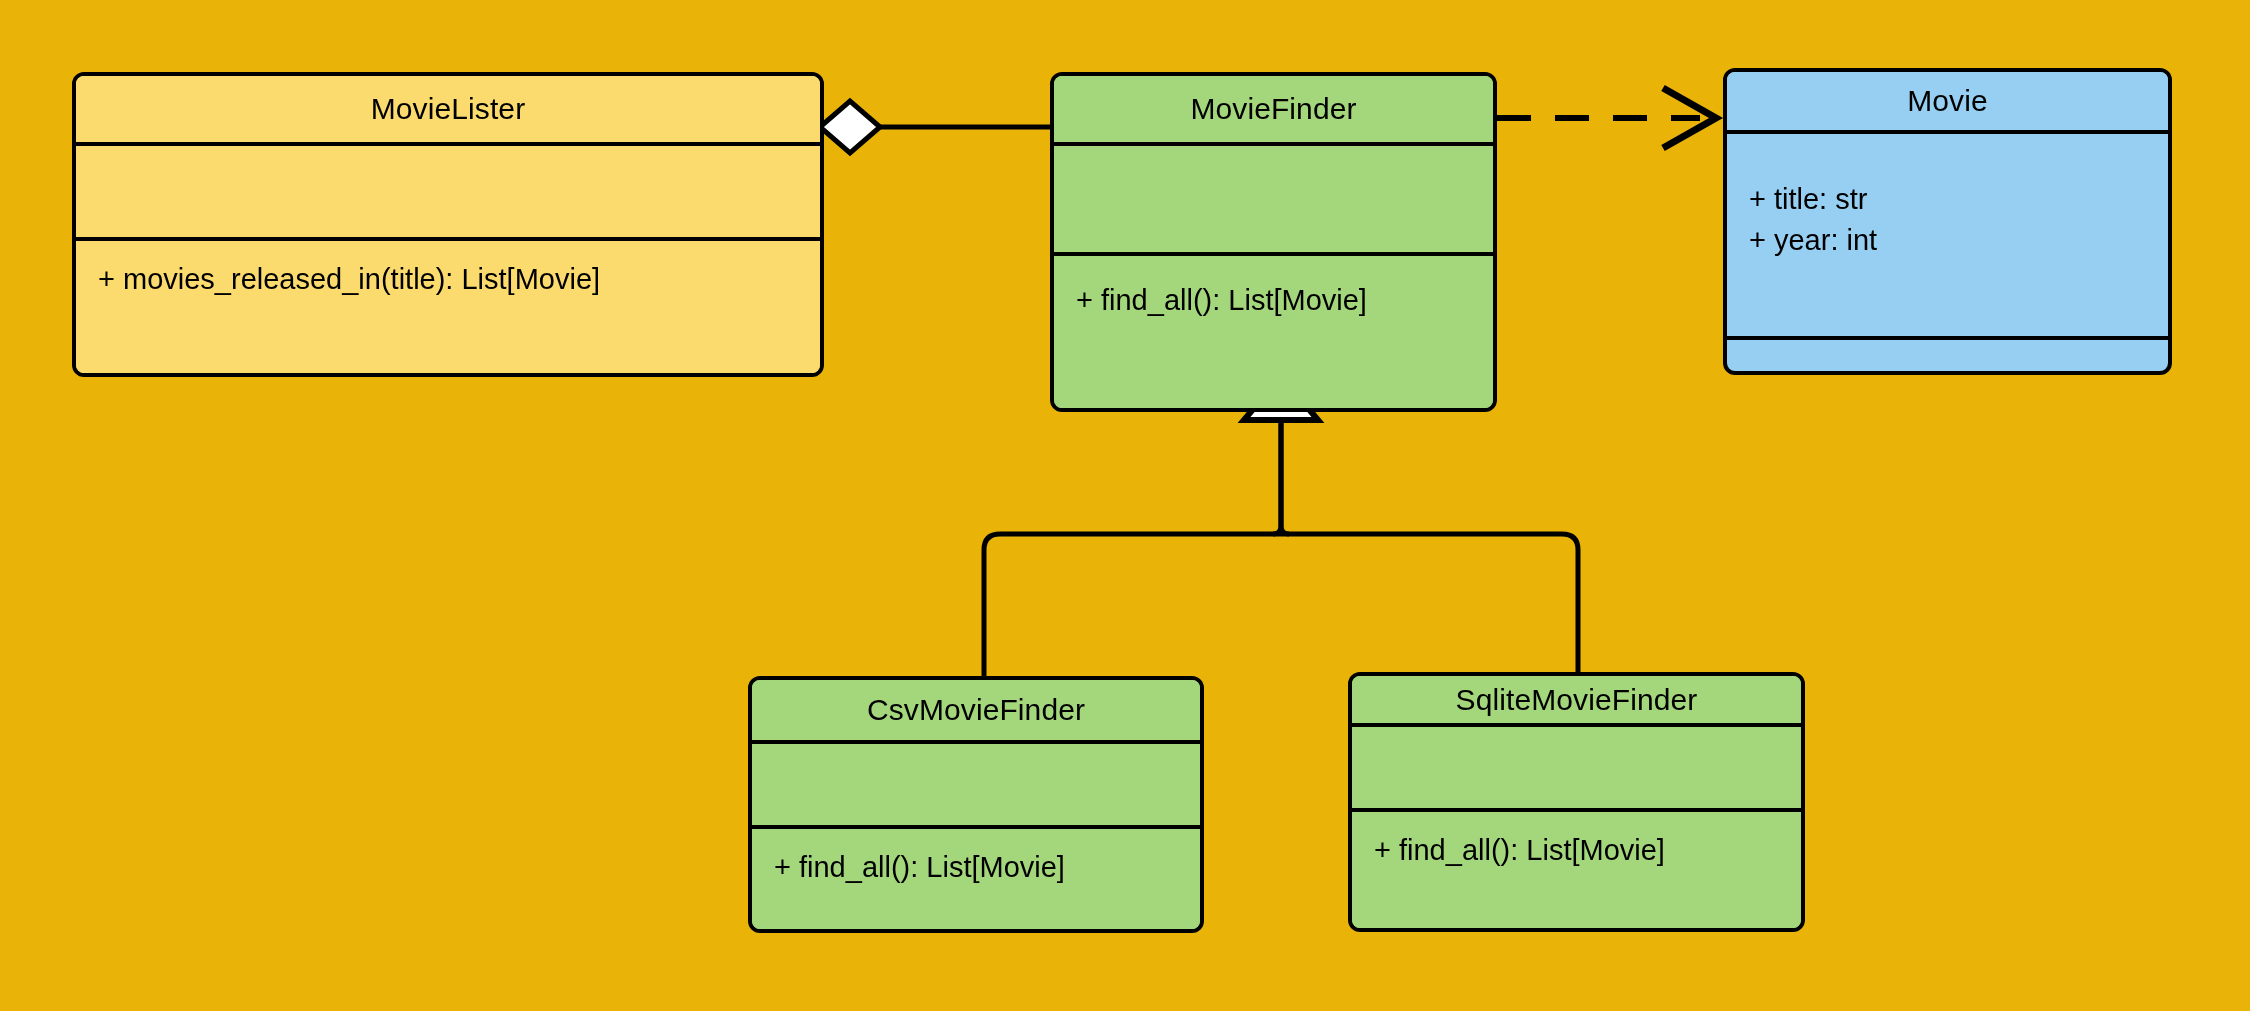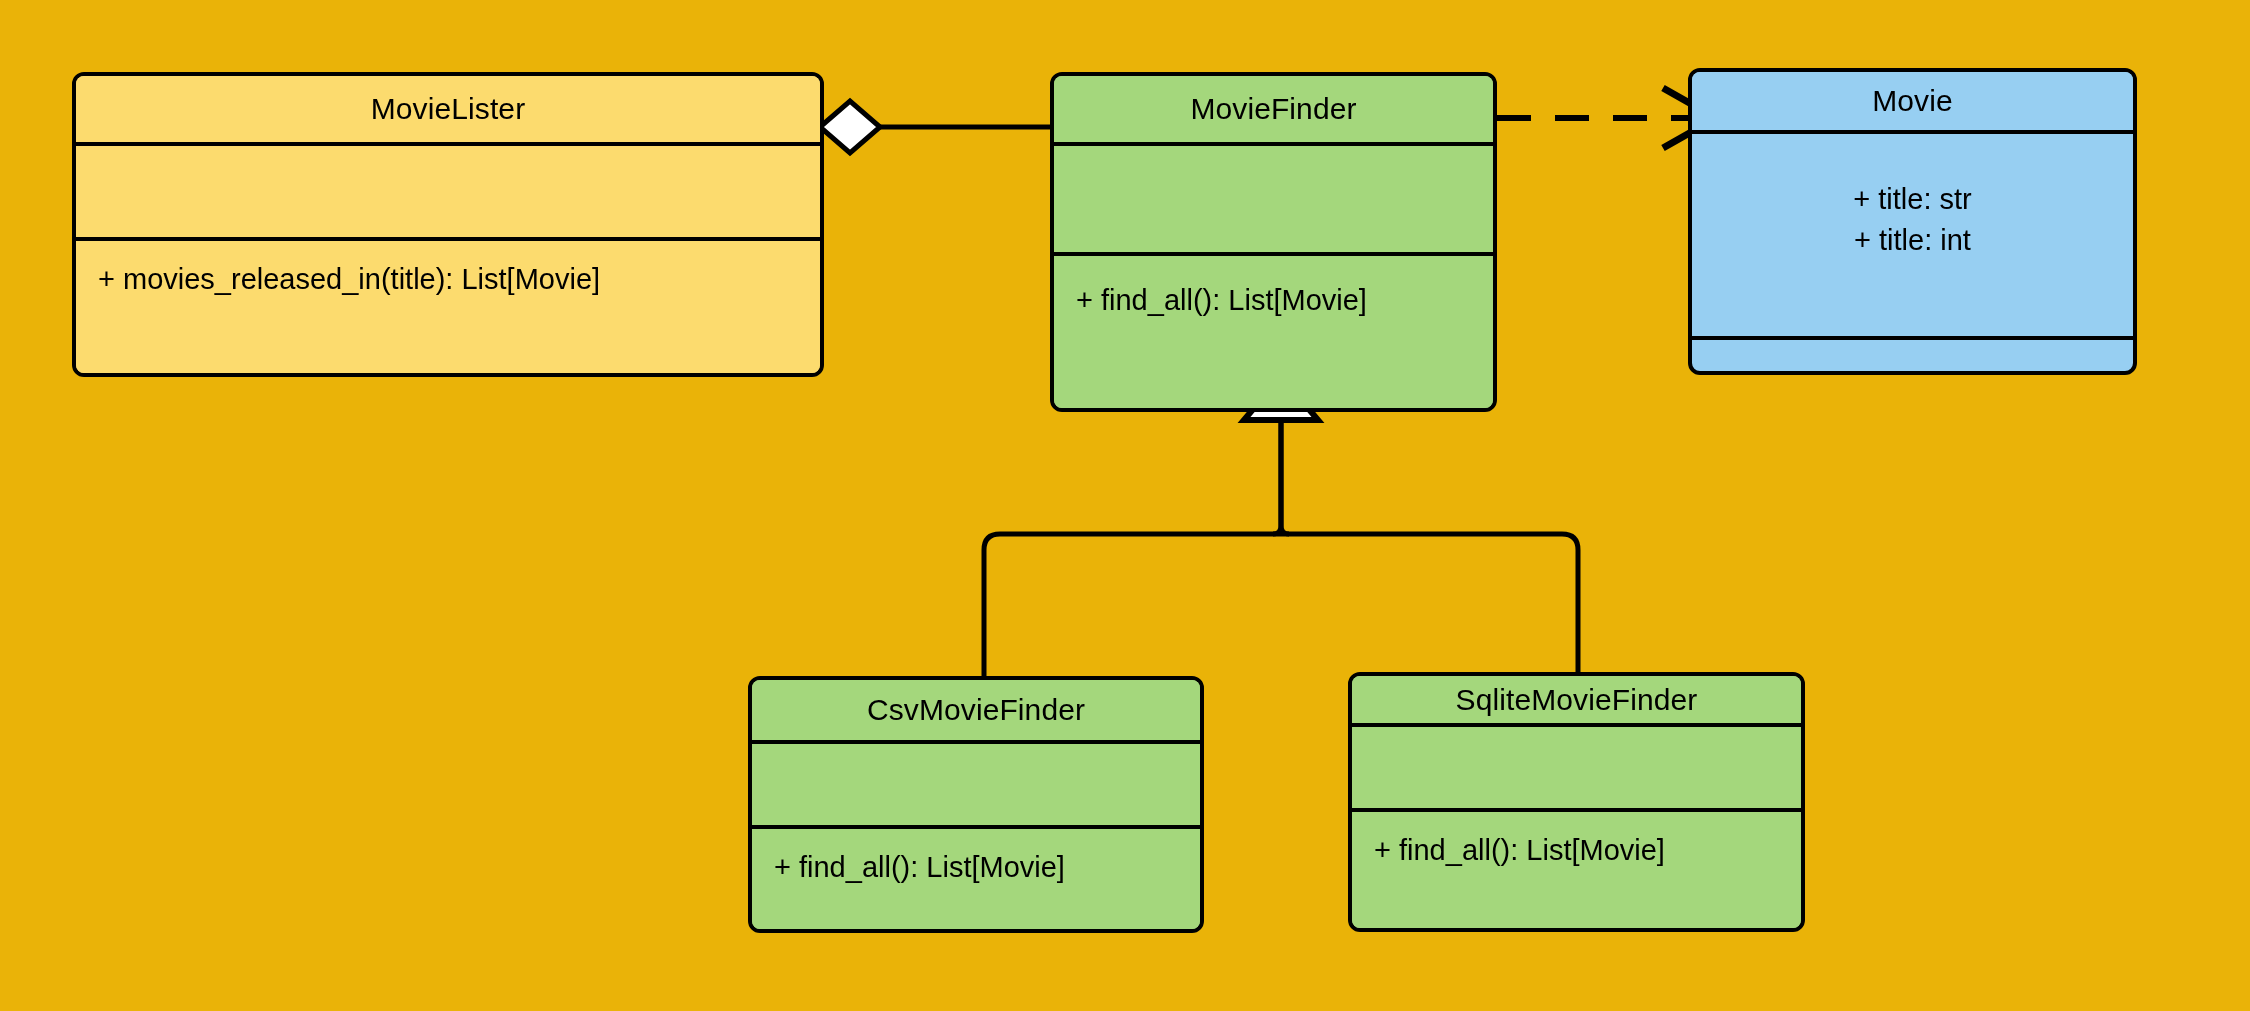--- a/index.html
+++ b/index.html
@@ -112,25 +112,25 @@
   </div>
 
   <div class="uml-class" style="left:1050px; top:72px; width:447px; height:340px; background:#A4D77C;">
     <div class="compartment cls-name" style="height:70px;">MovieFinder</div>
     <div class="compartment cls-attrs empty-compartment" style="height:110px;"></div>
     <div class="compartment cls-methods no-border-top" style="flex:1; padding-top:24px;">
       <div class="row-line">+ find_all(): List[Movie]</div>
     </div>
   </div>
 
-  <div class="uml-class" style="left:1688px; top:68px; width:449px; height:307px; background:#97CFF2;gap:31px;">
+  <div class="uml-class" style="left:1723px; top:68px; width:449px; height:307px; background:#97CFF2;gap:31px;">
     <div class="compartment cls-name" style="height:68px;">Movie</div>
-    <div class="compartment cls-attrs" style="height:190px; padding-top:14px;text-align:center;">
+    <div class="compartment cls-attrs" style="height:190px; padding-top:14px;">
       <div class="row-line">+ title: str</div>
-      <div class="row-line">+ title: int</div>
+      <div class="row-line">+ year: int</div>
     </div>
     <div class="compartment cls-methods no-border-top empty-compartment" style="flex:1;"></div>
   </div>
 
   <div class="uml-class" style="left:748px; top:676px; width:456px; height:257px; background:#A4D77C;">
     <div class="compartment cls-name" style="height:64px;text-align:center;">CsvMovieFinder</div>
     <div class="compartment cls-attrs empty-compartment" style="height:85px;"></div>
     <div class="compartment cls-methods no-border-top" style="flex:1; padding-top:18px;">
       <div class="row-line">+ find_all(): List[Movie]</div>
     </div>

